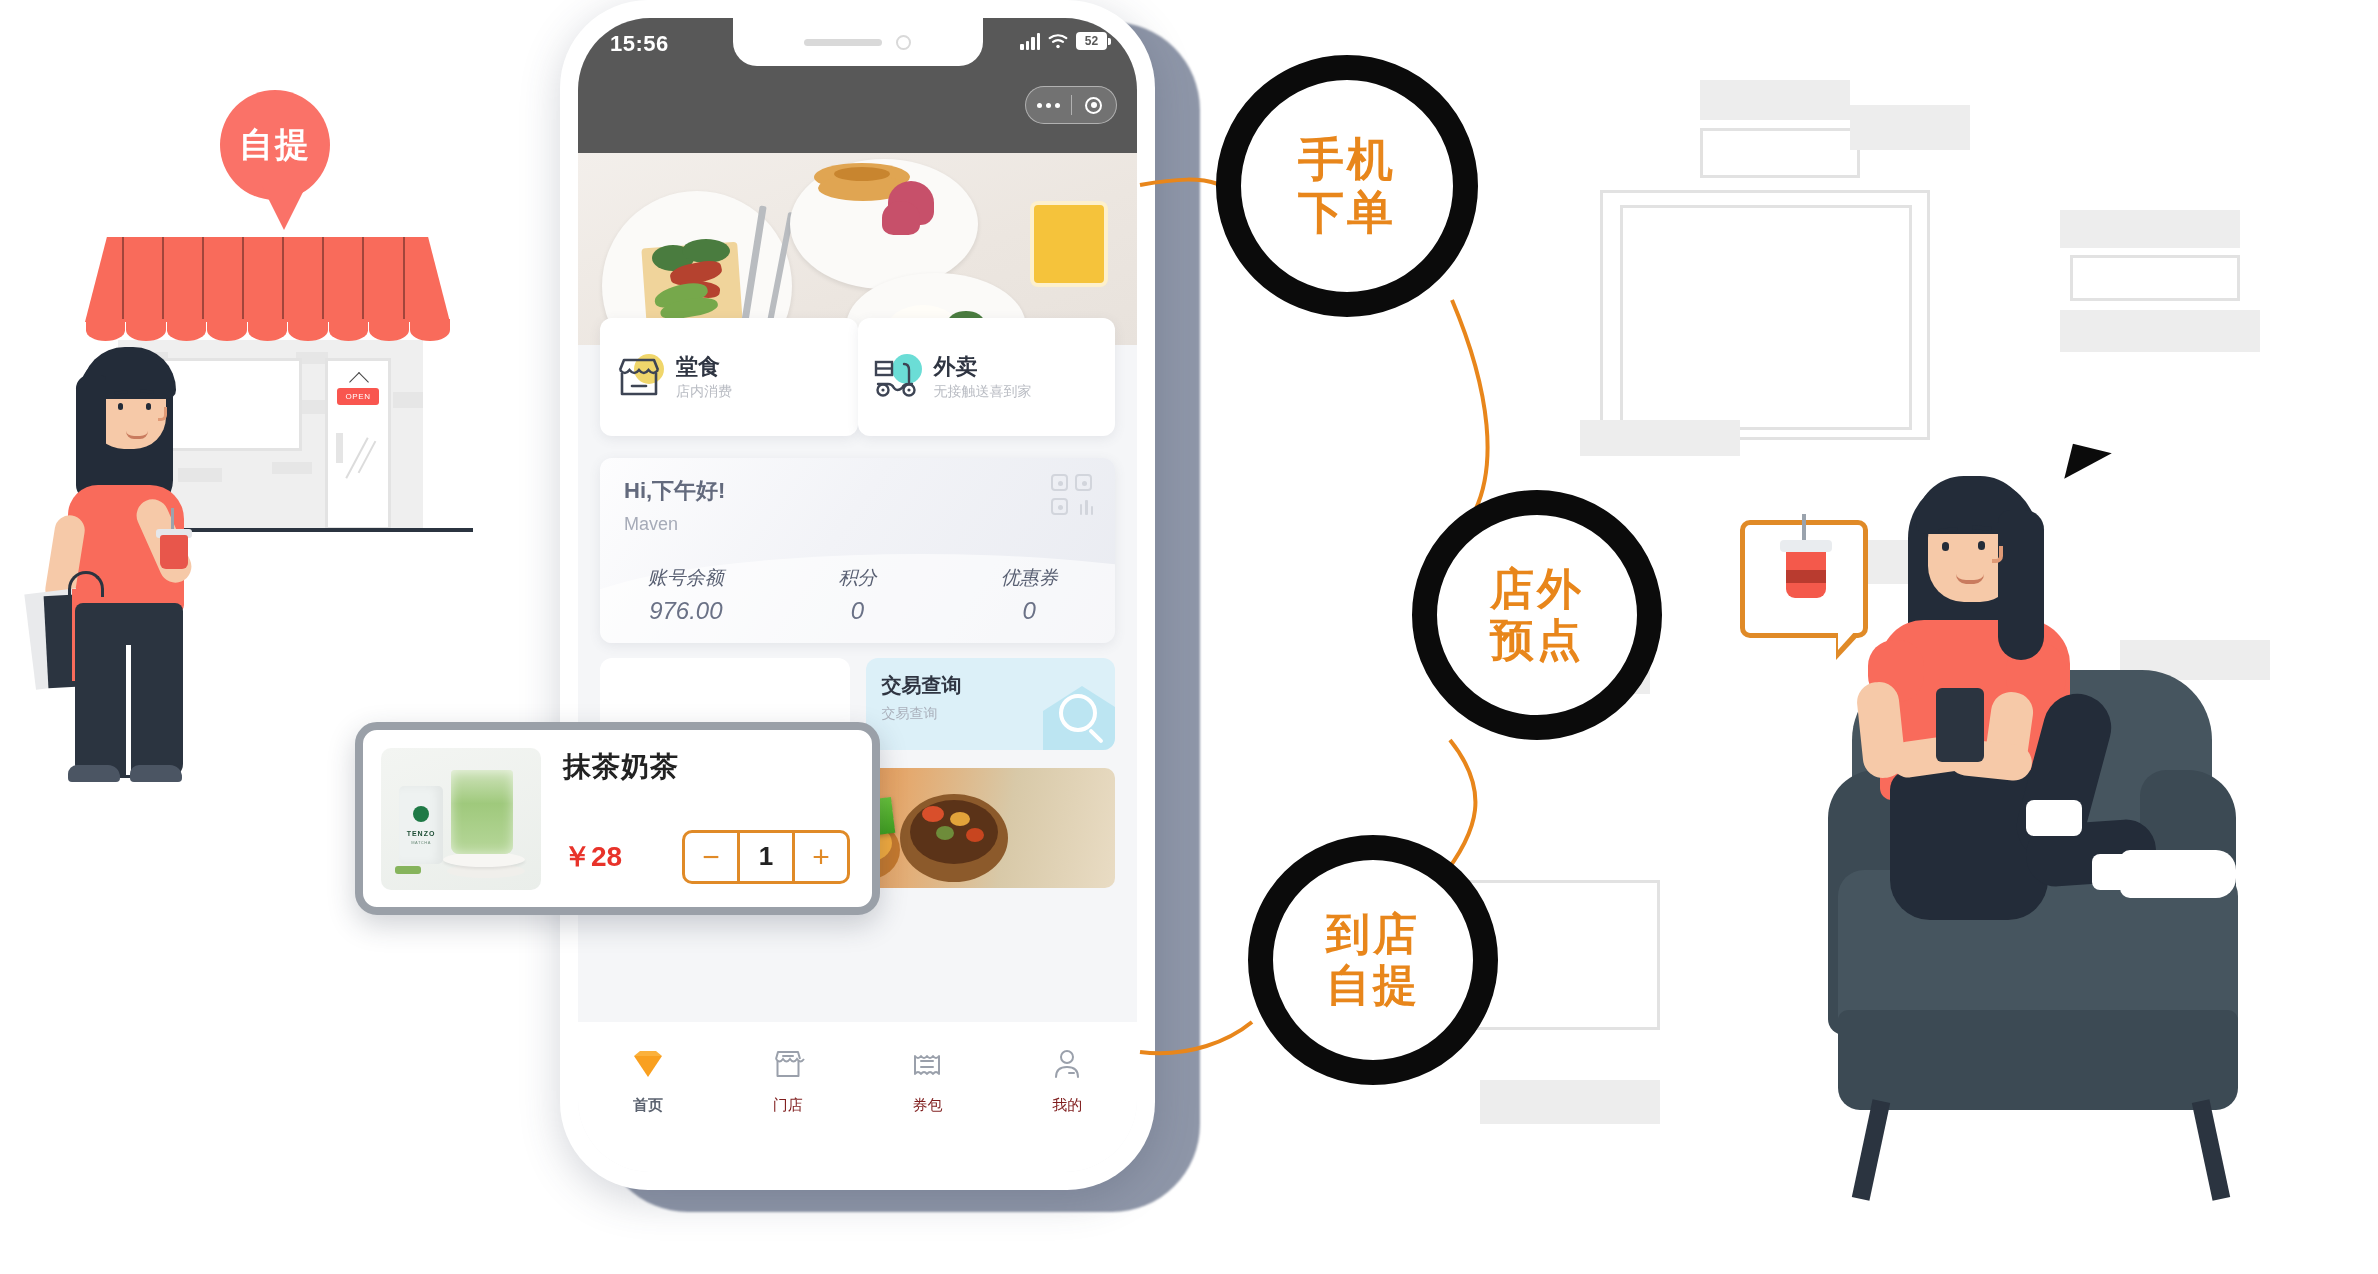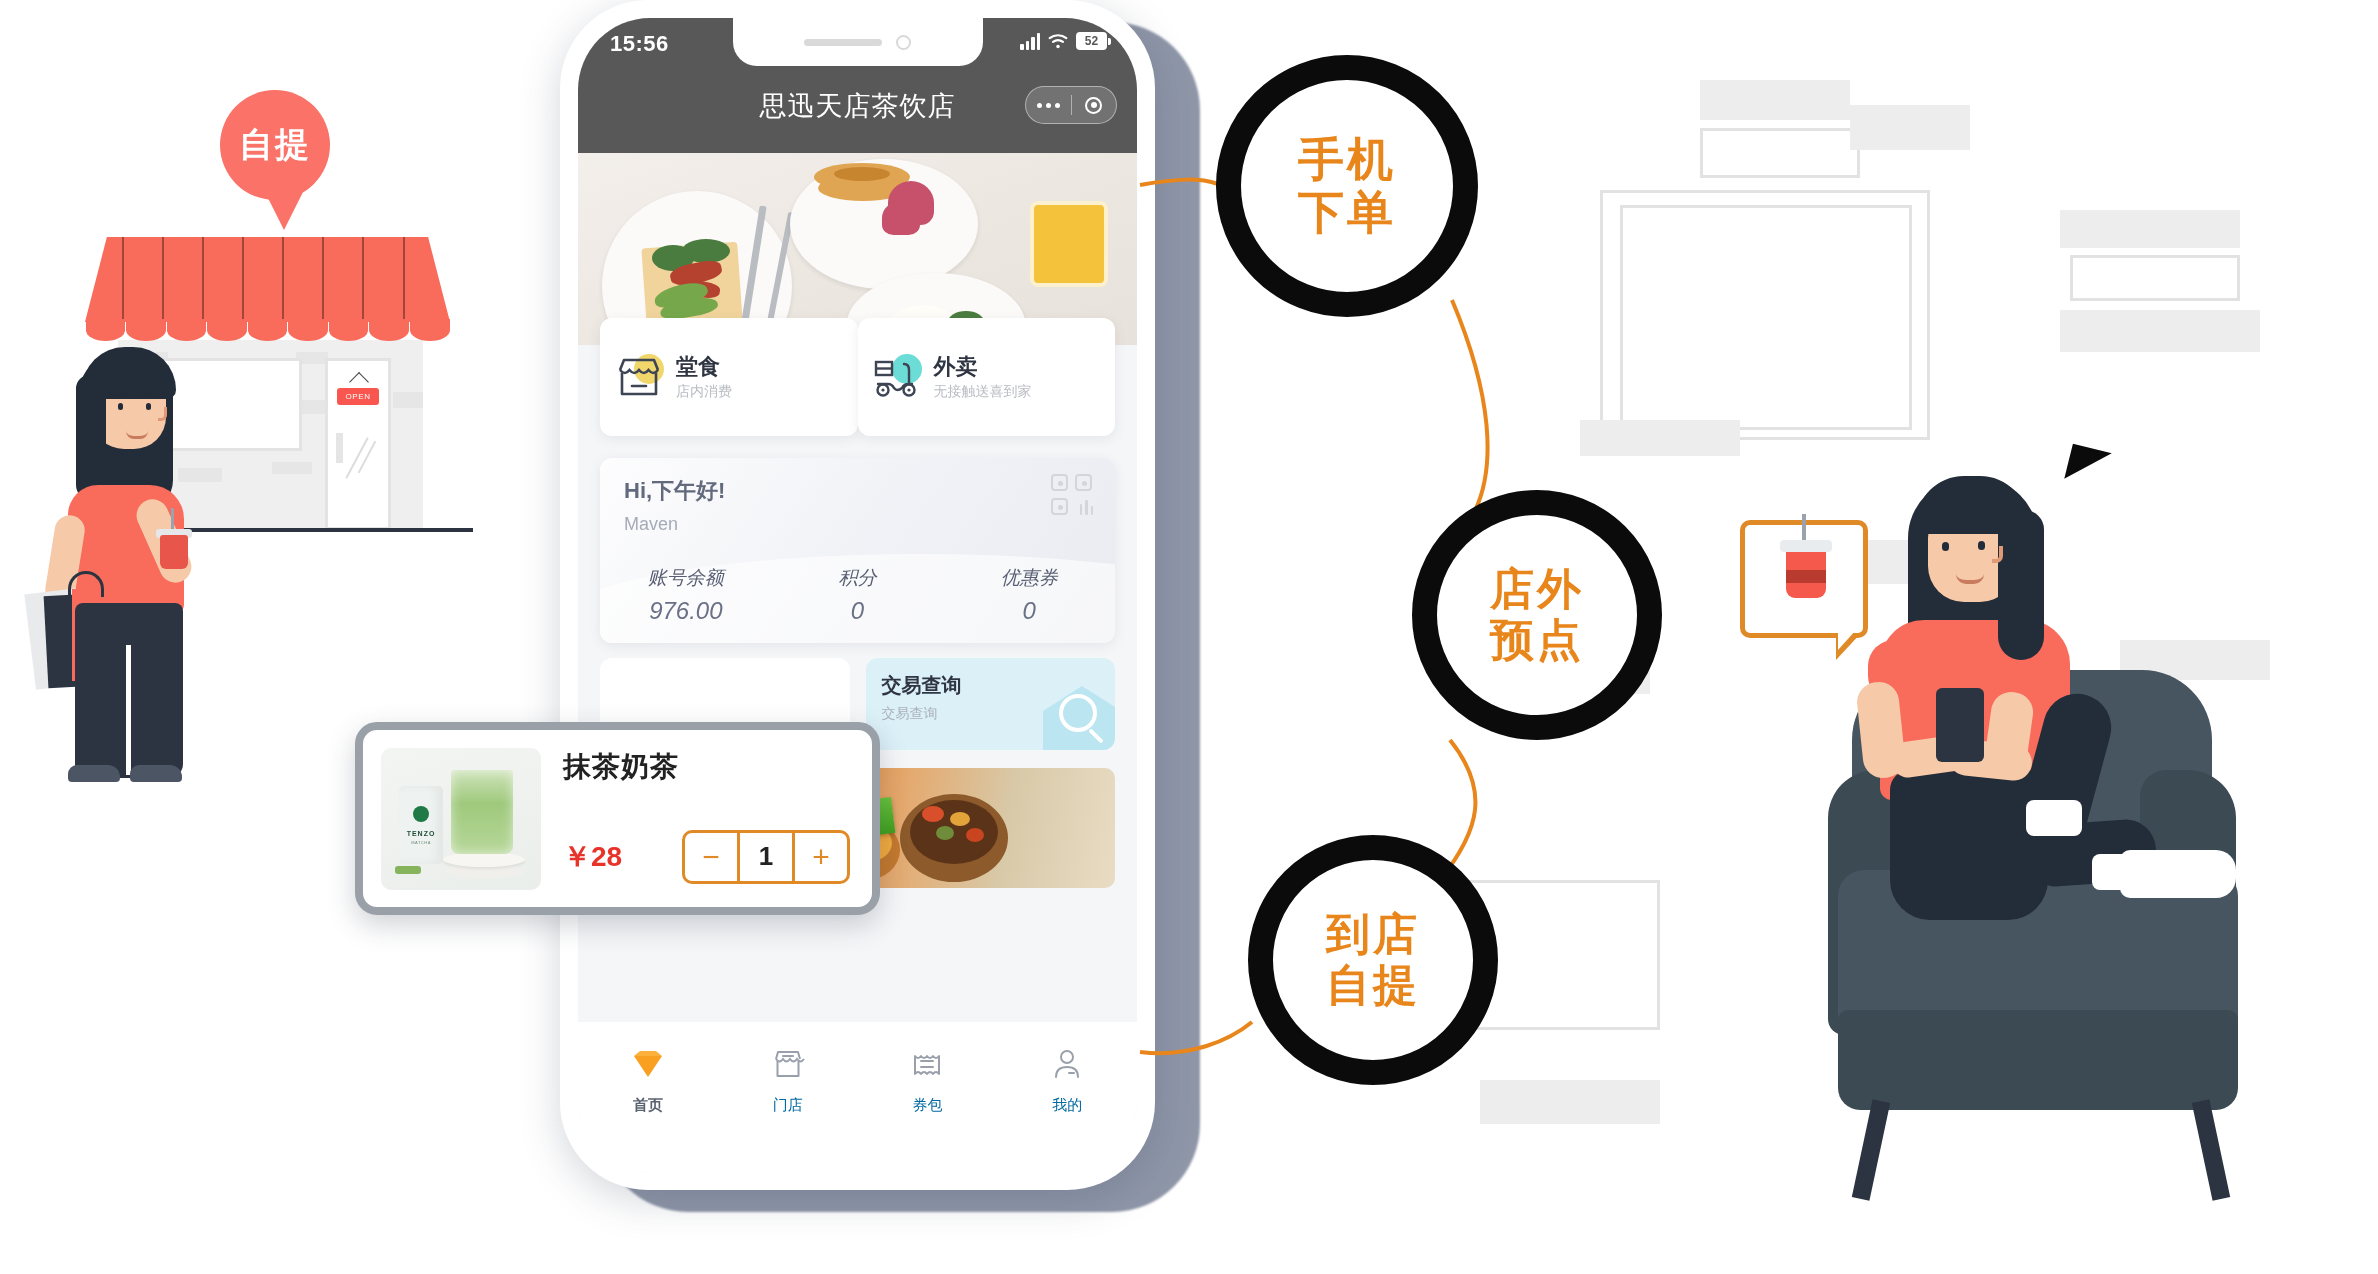--- a/index.html
+++ b/index.html
@@ -191,21 +191,21 @@
     display: flex; align-items: center; justify-content: center;
     color: #fff; font-size: 18px; font-weight: 800; font-style: italic; letter-spacing: 1px;
     box-shadow: 0 2px 5px rgba(0,0,0,.25);
   }
   .tabbar {
     position: absolute; left: 0; bottom: 0; width: 100%; height: 150px;
     background: #fff; display: flex; align-items: flex-start; padding-top: 26px; z-index: 6;
   }
   .tab { flex: 1; display: flex; flex-direction: column; align-items: center; gap: 16px; }
   .tab-ic { width: 34px; height: 32px; position: relative; }
-  .tab-lbl { font-size: 15px; color: #0369a1; }
+  .tab-lbl { font-size: 15px; color: #7f1d1d; }
   .tab.active .tab-lbl { color: #5c6370; font-weight: 600; }
   .home-ind { position: absolute; left: 50%; transform: translateX(-50%); bottom: 22px; width: 190px; height: 6px; background: #111; border-radius: 4px; }
 
   
   .prod-card {
     position: absolute; left: 355px; top: 722px; width: 525px; height: 193px;
     background: #fff; border: 8px solid #9aa0a8; border-radius: 22px;
     box-shadow: 0 10px 28px rgba(40,50,70,.22);
     display: flex; align-items: center; padding: 12px 18px; gap: 22px; z-index: 40;
   }
@@ -459,21 +459,20 @@
               <path d="M2 5 A16 16 0 0 1 22 5" stroke="#fff" stroke-width="2.6" fill="none" stroke-linecap="round"></path>
               <path d="M6 9.5 A10 10 0 0 1 18 9.5" stroke="#fff" stroke-width="2.6" fill="none" stroke-linecap="round"></path>
               <circle cx="12" cy="15" r="2.1" fill="#fff"></circle>
             </svg>
           </div>
           <div style="display:flex;align-items:center;">
             <div class="batt">52</div>
             <div class="batt-nub"></div>
           </div>
         </div>
-        <div class="nav-title">思迅天店茶饮店</div>
         <div class="wx-caps">
           <div class="wx-dots">
               <i></i>
               <i></i>
               <i></i>
             </div>
           <div class="wx-div"></div>
           <div class="wx-circ">
               <span>
                 <i></i>

